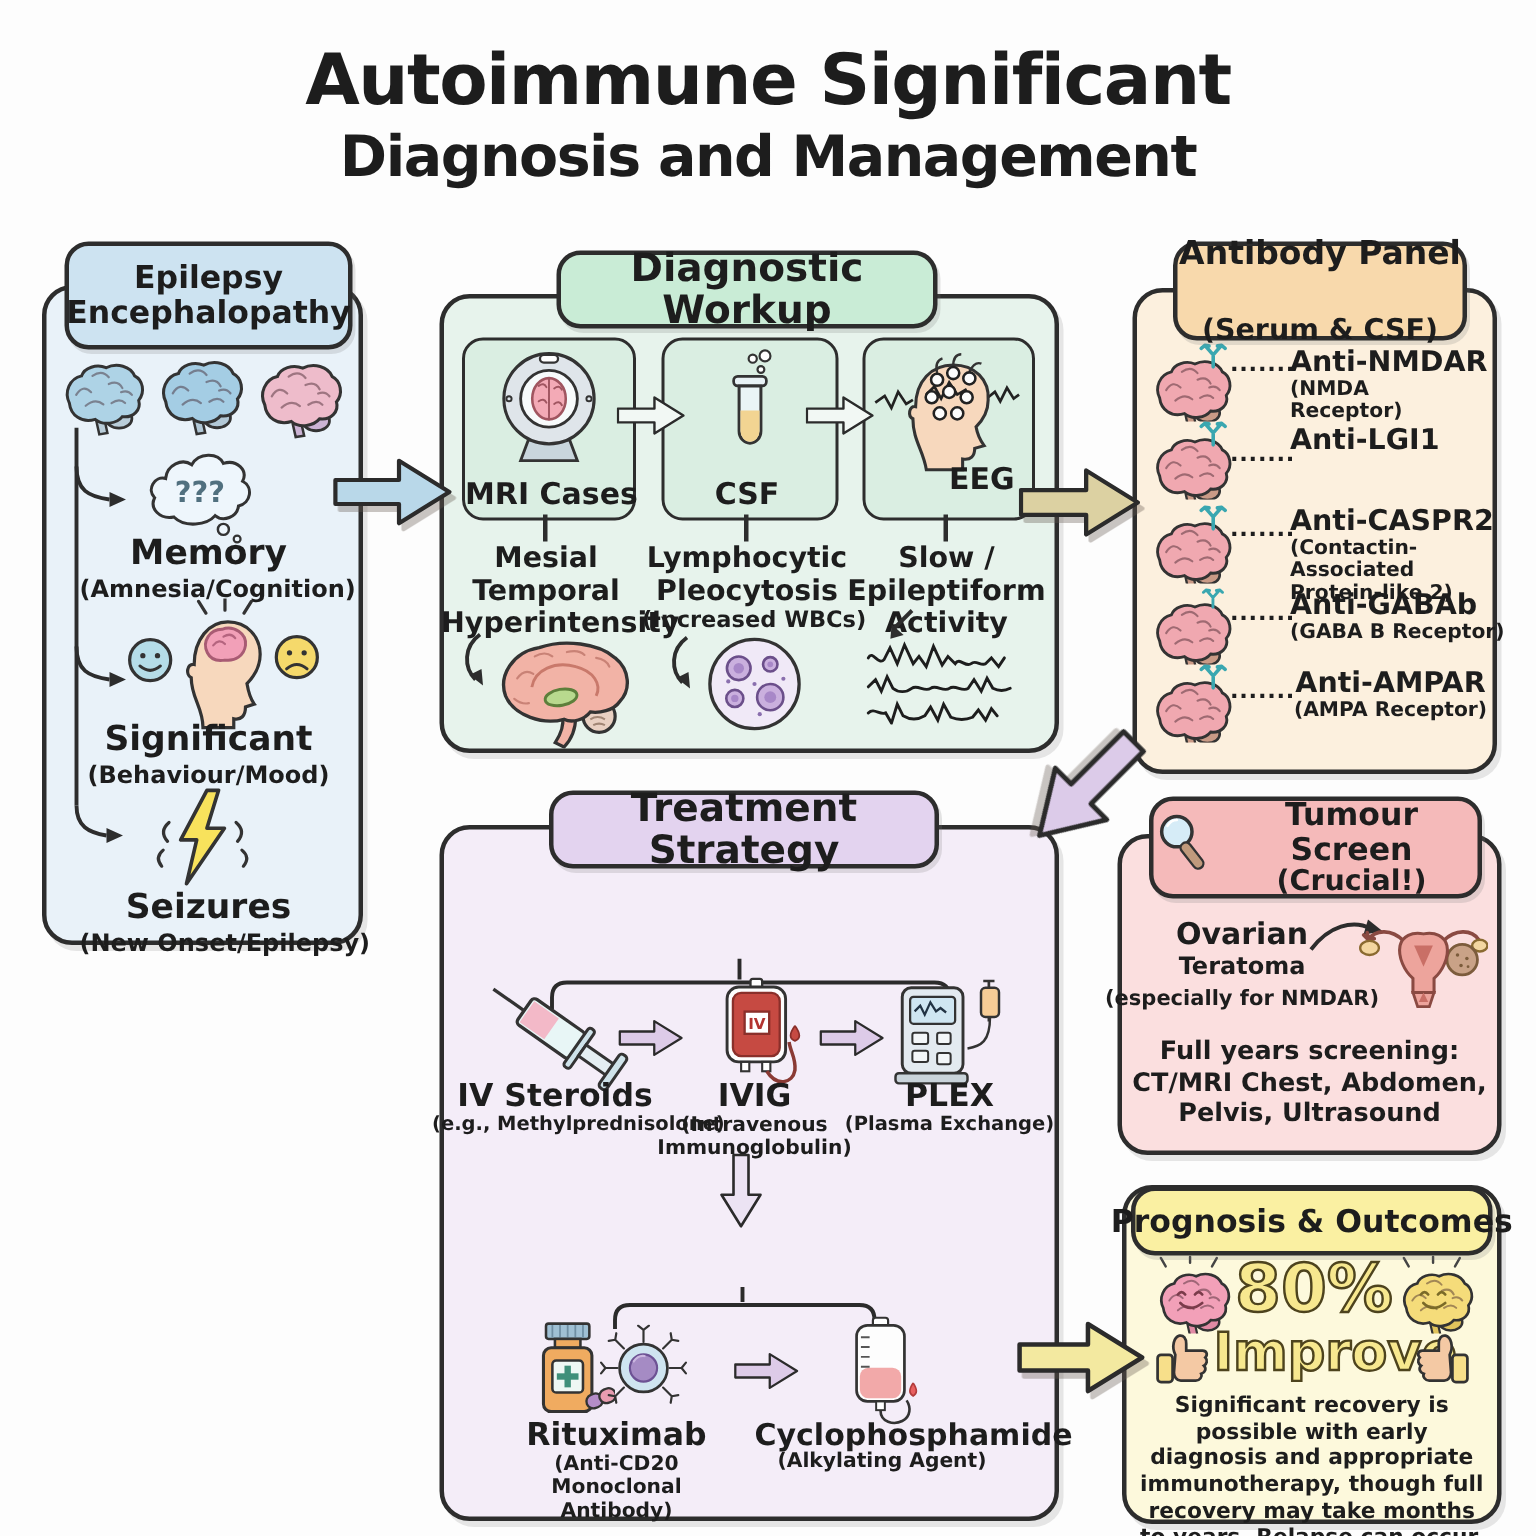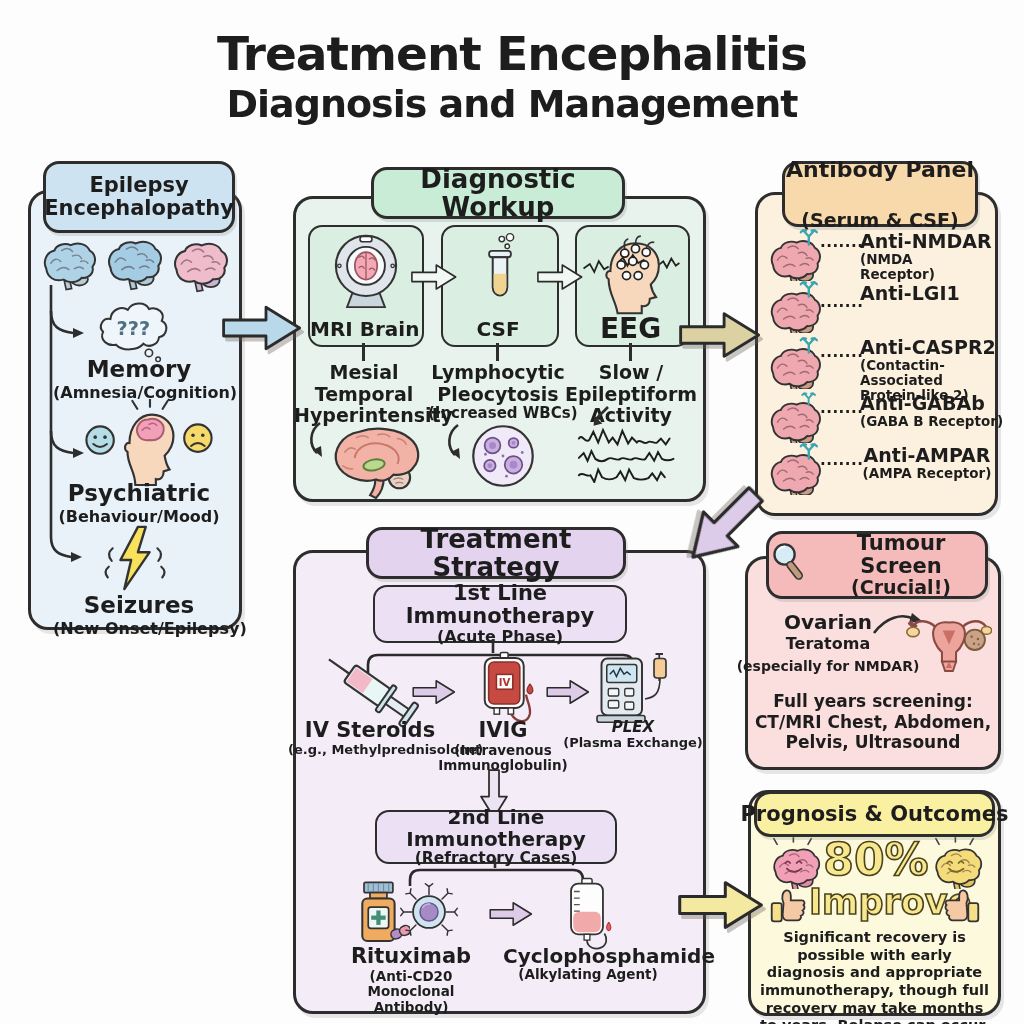--- a/index.html
+++ b/index.html
@@ -42,21 +42,21 @@
     </symbol>
     <symbol id="sym-thumb" viewBox="0 0 44 44">
       <path d="M16,20 C13,14 15,7 19,6 C22,5.5 24,8 24,12 L24,17 L36,17 C39,17 40,20 38,22 C40,24 39,27 37,28 C39,30 38,33 35,34 C36,36 34,39 31,39 L20,39 C17,39 15,36 15,33 Z" fill="#f4c9a4" stroke="#333" stroke-width="2"></path>
       <rect x="3" y="20" width="11" height="20" rx="2.5" fill="#f7df8a" stroke="#333" stroke-width="2"></rect>
     </symbol>
   </defs>
 </svg>
 
 <div id="stage">
 
-  <div class="title1">Treatment Encephalitis</div>
+  <div class="title1">Autoimmune Significant</div>
   <div class="title2">Diagnosis and Management</div>
 
   <div class="panel" style="left:28px;top:190px;width:208px;height:434px;background:var(--subacute-bg);">
     <div class="hdr" style="left:12px;top:-32px;width:186px;height:66px;background:var(--subacute-header);font-size:21px;">
       <div>Epilepsy</div>
       <div>Encephalopathy</div>
     </div>
 
     <span class="abs" style="left:8px;top:48px;--brain-fill:#aed3e6;--brain-cb:#b9cdd9;">
       <svg width="58" height="50">
@@ -99,21 +99,21 @@
         <circle cx="120" cy="40" r="14" fill="#f5d96b" stroke="#333" stroke-width="2.2"></circle>
         <circle cx="115" cy="37" r="1.8" fill="#333"></circle>
           <circle cx="125" cy="37" r="1.8" fill="#333"></circle>
         <path d="M113,48 q7,-6 14,0" stroke="#333" stroke-width="2" fill="none" stroke-linecap="round"></path>
         <path d="M58,10 L53,2 M71,8 V0 M84,10 L89,2" stroke="#333" stroke-width="2.2" stroke-linecap="round"></path>
         <path d="M56,88 C56,74 48,68 48,54 C44,52 45,44 50,45 C50,28 60,16 73,16 C86,16 95,26 95,38 C95,48 90,54 86,58 C87,64 88,68 91,72 L85,74 C85,80 82,83 77,82 L77,88 Z" fill="#f7d8bd" stroke="#333" stroke-width="2.2"></path>
         <path d="M59,37 C55,29 61,21 69,21 C77,18 86,24 85,32 C84,39 78,43 71,42 C65,43 61,41 59,37 Z" fill="#f2a0b8" stroke="#a85b73" stroke-width="2"></path>
         <path d="M63,32 q4,-5 8,-1 M70,26 q5,-3 8,1" stroke="rgba(120,40,70,.5)" stroke-width="1.5" fill="none" stroke-linecap="round"></path>
       </svg></span>
 
-    <div class="abs ctr" style="left:22px;top:288px;width:172px;font-size:23px;">Psychiatric</div>
+    <div class="abs ctr" style="left:22px;top:288px;width:172px;font-size:23px;">Significant</div>
     <div class="abs ctr nw" style="left:22px;top:315px;width:172px;font-size:16px;">(Behaviour/Mood)</div>
 
     <span class="abs" style="left:64px;top:330px;">
       <svg width="82" height="70" viewBox="0 0 80 72">
         <path d="M16,26 q-7,6 -1,13 M12,45 q-6,5 -1,11 M62,26 q7,6 1,13 M66,45 q6,5 1,11" stroke="#333" stroke-width="2.2" fill="none" stroke-linecap="round"></path>
         <polygon points="42,4 24,38 35,38 28,68 54,30 42,30 50,4" fill="#f8e25c" stroke="#333" stroke-width="2.5" stroke-linejoin="round"></polygon>
       </svg></span>
 
     <div class="abs ctr" style="left:22px;top:400px;width:172px;font-size:23px;">Seizures</div>
     <div class="abs ctr nw" style="left:22px;top:427px;width:172px;font-size:16px;">(New Onset/Epilepsy)</div>
@@ -129,21 +129,21 @@
         <svg width="86" height="84" viewBox="0 0 100 96">
           <polygon points="34,74 66,74 72,90 28,90" fill="#c9d6dd" stroke="#333" stroke-width="2.2"></polygon>
           <circle cx="50" cy="42" r="35" fill="#dfe5ea" stroke="#333" stroke-width="2.4"></circle>
           <circle cx="50" cy="42" r="22" fill="#f7fafb" stroke="#333" stroke-width="2.2"></circle>
           <rect x="43" y="8" width="14" height="6" rx="3" fill="#fff" stroke="#333" stroke-width="1.8"></rect>
           <circle cx="19" cy="42" r="2" fill="none" stroke="#333" stroke-width="1.5"></circle>
           <circle cx="81" cy="42" r="2" fill="none" stroke="#333" stroke-width="1.5"></circle>
           <ellipse cx="50" cy="42" rx="13" ry="16" fill="#f3aab6" stroke="#a05560" stroke-width="2"></ellipse>
           <path d="M50,26 V58 M42,32 q4,-3 6,1 M54,34 q4,-3 6,1 M42,44 q4,-3 6,1 M54,46 q4,-3 6,1" stroke="#a05560" stroke-width="1.5" fill="none" stroke-linecap="round"></path>
         </svg></span>
-      <div class="abs ctr nw" style="left:0;bottom:5px;width:108px;font-size:20px;">MRI Brain</div>
+      <div class="abs ctr nw" style="left:0;bottom:5px;width:108px;font-size:20px;">MRI Cases</div>
     </div>
 
     <div class="subbox" style="left:145px;top:26px;width:114px;height:118px;">
       <span class="abs" style="left:37px;top:3px;">
         <svg width="40" height="80" viewBox="0 0 44 84">
           <circle cx="24" cy="8" r="3" fill="#fff" stroke="#333" stroke-width="1.6"></circle>
           <circle cx="33" cy="6" r="4" fill="#fff" stroke="#333" stroke-width="1.6"></circle>
           <circle cx="30" cy="16" r="2.5" fill="#fff" stroke="#333" stroke-width="1.6"></circle>
           <rect x="10" y="21" width="24" height="7" rx="3" fill="#e8f2f5" stroke="#333" stroke-width="2"></rect>
           <path d="M14,28 L14,61 A8,9 0 0 0 30,61 L30,28 Z" fill="#eaf4f6" stroke="#333" stroke-width="2.2"></path>
@@ -163,21 +163,21 @@
             <circle cx="48" cy="27" r="4.5"></circle>
               <circle cx="60" cy="22" r="4.5"></circle>
               <circle cx="72" cy="26" r="4.5"></circle>
             <circle cx="44" cy="40" r="4.5"></circle>
               <circle cx="57" cy="36" r="4.5"></circle>
               <circle cx="70" cy="40" r="4.5"></circle>
             <circle cx="50" cy="52" r="4.5"></circle>
               <circle cx="63" cy="52" r="4.5"></circle>
           </g>
         </svg></span>
-      <div class="abs ctr nw" style="left:0;bottom:1px;width:107px;font-size:28px;">EEG</div>
+      <div class="abs ctr nw" style="left:0;bottom:15px;width:107px;font-size:20px;padding-left:24px;">EEG</div>
     </div>
 
     <span class="abs sarrow" style="left:115px;top:64px;z-index:4;--af:var(--arrow-green);">
       <svg width="46" height="28">
           <use href="#sym-arrow"></use>
         </svg>
       </span>
     <span class="abs sarrow" style="left:241px;top:64px;z-index:4;--af:var(--arrow-green);">
       <svg width="46" height="28">
           <use href="#sym-arrow"></use>
@@ -348,24 +348,20 @@
       <div class="nw" style="font-size:19px;">Anti-AMPAR</div>
       <div class="nw" style="font-size:13.5px;">(AMPA Receptor)</div>
     </div>
   </div>
 
   <div class="panel" style="left:293px;top:550px;width:407px;height:458px;background:var(--treatment-bg);">
     <div class="hdr" style="left:70px;top:-26px;width:254px;height:46px;background:var(--treatment-header);font-size:26px;">
       <div>Treatment Strategy</div>
     </div>
 
-    <div class="linebox" style="left:77px;top:32px;width:250px;height:54px;">
-      <div style="font-size:21px;">1st Line Immunotherapy</div>
-      <div style="font-size:16px;">(Acute Phase)</div>
-    </div>
 
     <span class="abs sarrow" style="left:58px;top:86px;">
       <svg width="292" height="34" viewBox="0 0 292 34">
         <path d="M139,0 V14 M14,34 V26 Q14,16 24,16 H269 Q279,16 279,26 V34" stroke="#2b2b2b" stroke-width="2.6" fill="none"></path>
       </svg>
       </span>
 
     <span class="abs" style="left:26px;top:94px;width:92px;height:82px;">
       <span class="abs" style="left:-6px;top:24px;transform:rotate(35deg);">
         <svg width="112" height="38" viewBox="0 0 112 38">
@@ -420,34 +416,30 @@
 
     <div class="abs ctr" style="left:-8px;top:166px;width:164px;">
       <div class="nw" style="font-size:21px;">IV Steroids</div>
       <div class="nw" style="font-size:13px;">(e.g., Methylprednisolone)</div>
     </div>
     <div class="abs ctr" style="left:137px;top:166px;width:140px;">
       <div class="nw" style="font-size:21px;">IVIG</div>
       <div style="font-size:13.5px;line-height:1.15;">(Intravenous Immunoglobulin)</div>
     </div>
     <div class="abs ctr" style="left:257px;top:166px;width:160px;">
-      <div class="nw" style="font-size:15px;font-style:italic;">PLEX</div>
+      <div class="nw" style="font-size:21px;">PLEX</div>
       <div class="nw" style="font-size:13px;">(Plasma Exchange)</div>
     </div>
 
     <span class="abs sarrow" style="left:172px;top:226px;--af:#ece3f3;transform:rotate(90deg);">
       <svg width="52" height="30">
           <use href="#sym-arrow"></use>
         </svg>
       </span>
 
-    <div class="linebox" style="left:79px;top:257px;width:238px;height:50px;">
-      <div style="font-size:20px;">2nd Line Immunotherapy</div>
-      <div style="font-size:15.5px;">(Refractory Cases)</div>
-    </div>
 
     <span class="abs sarrow" style="left:100px;top:305px;">
       <svg width="200" height="28" viewBox="0 0 200 28">
         <path d="M99,0 V10 M14,28 V22 Q14,12 24,12 H177 Q187,12 187,22 V28" stroke="#2b2b2b" stroke-width="2.6" fill="none"></path>
       </svg>
       </span>
 
     <span class="abs" style="left:56px;top:326px;">
       <svg width="58" height="68" viewBox="0 0 68 80">
         <rect x="14" y="4" width="34" height="12" rx="2" fill="#9fc0d4" stroke="#333" stroke-width="2"></rect>

